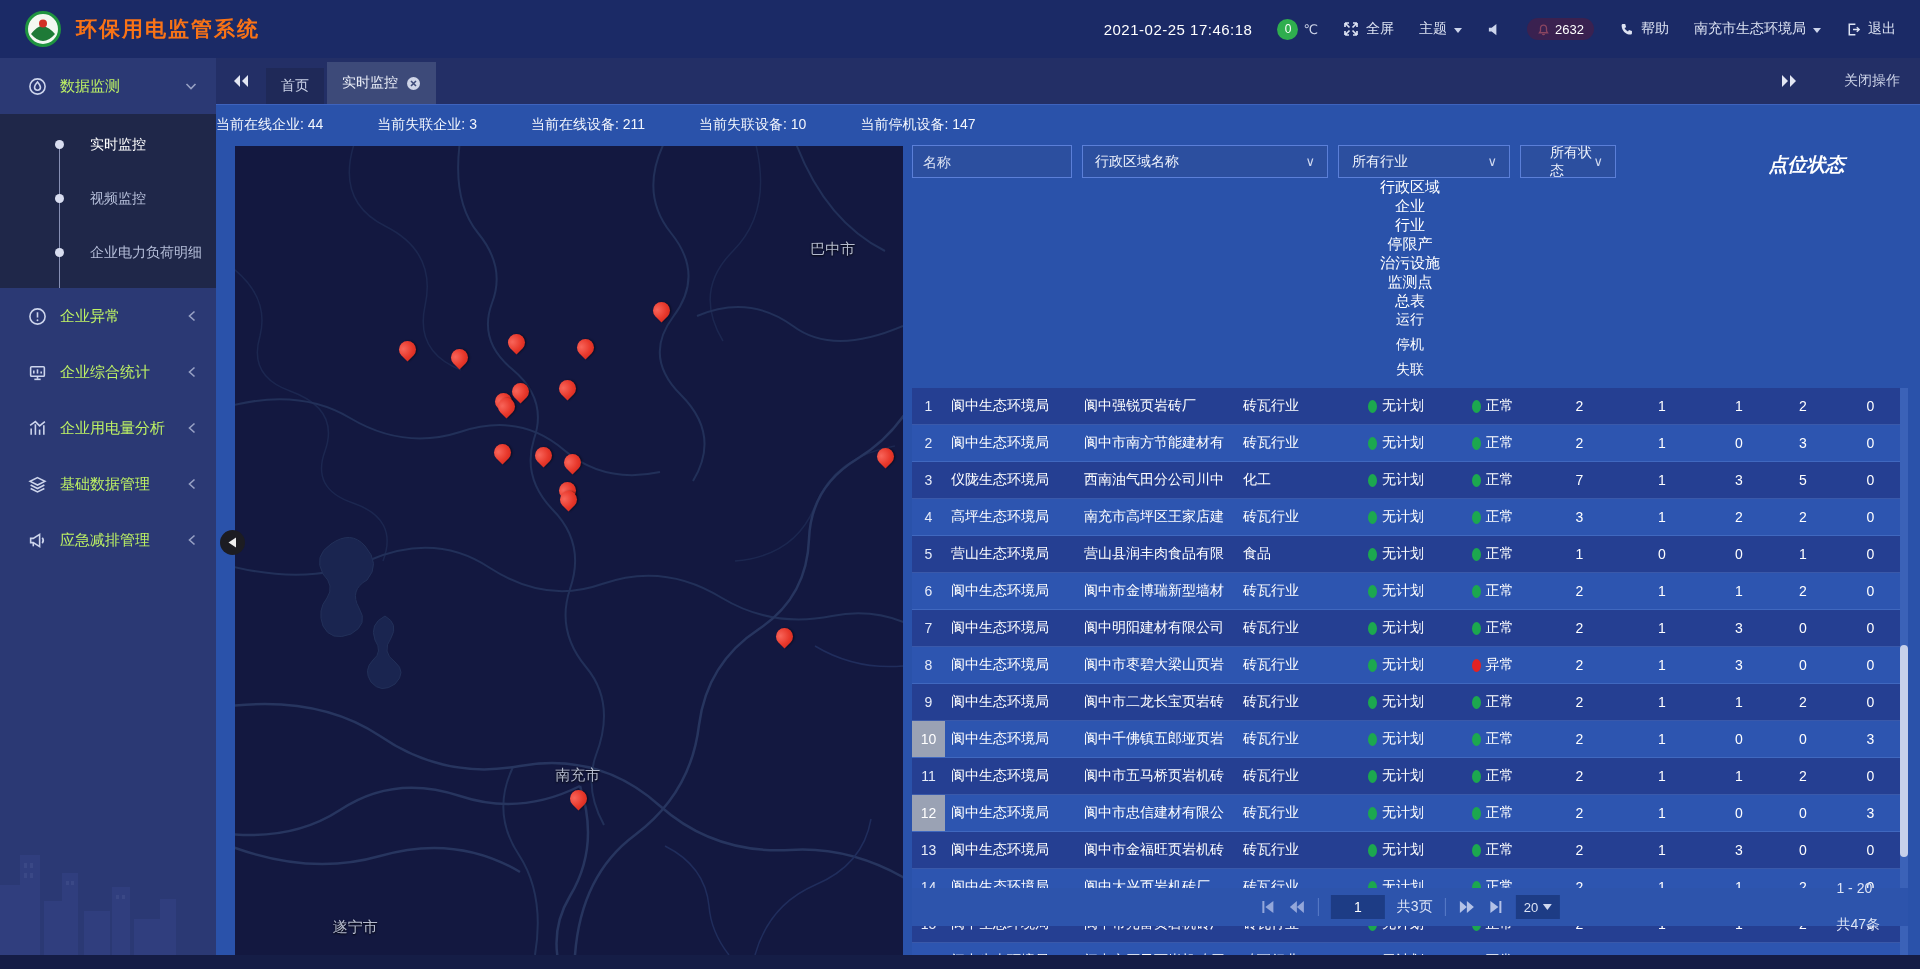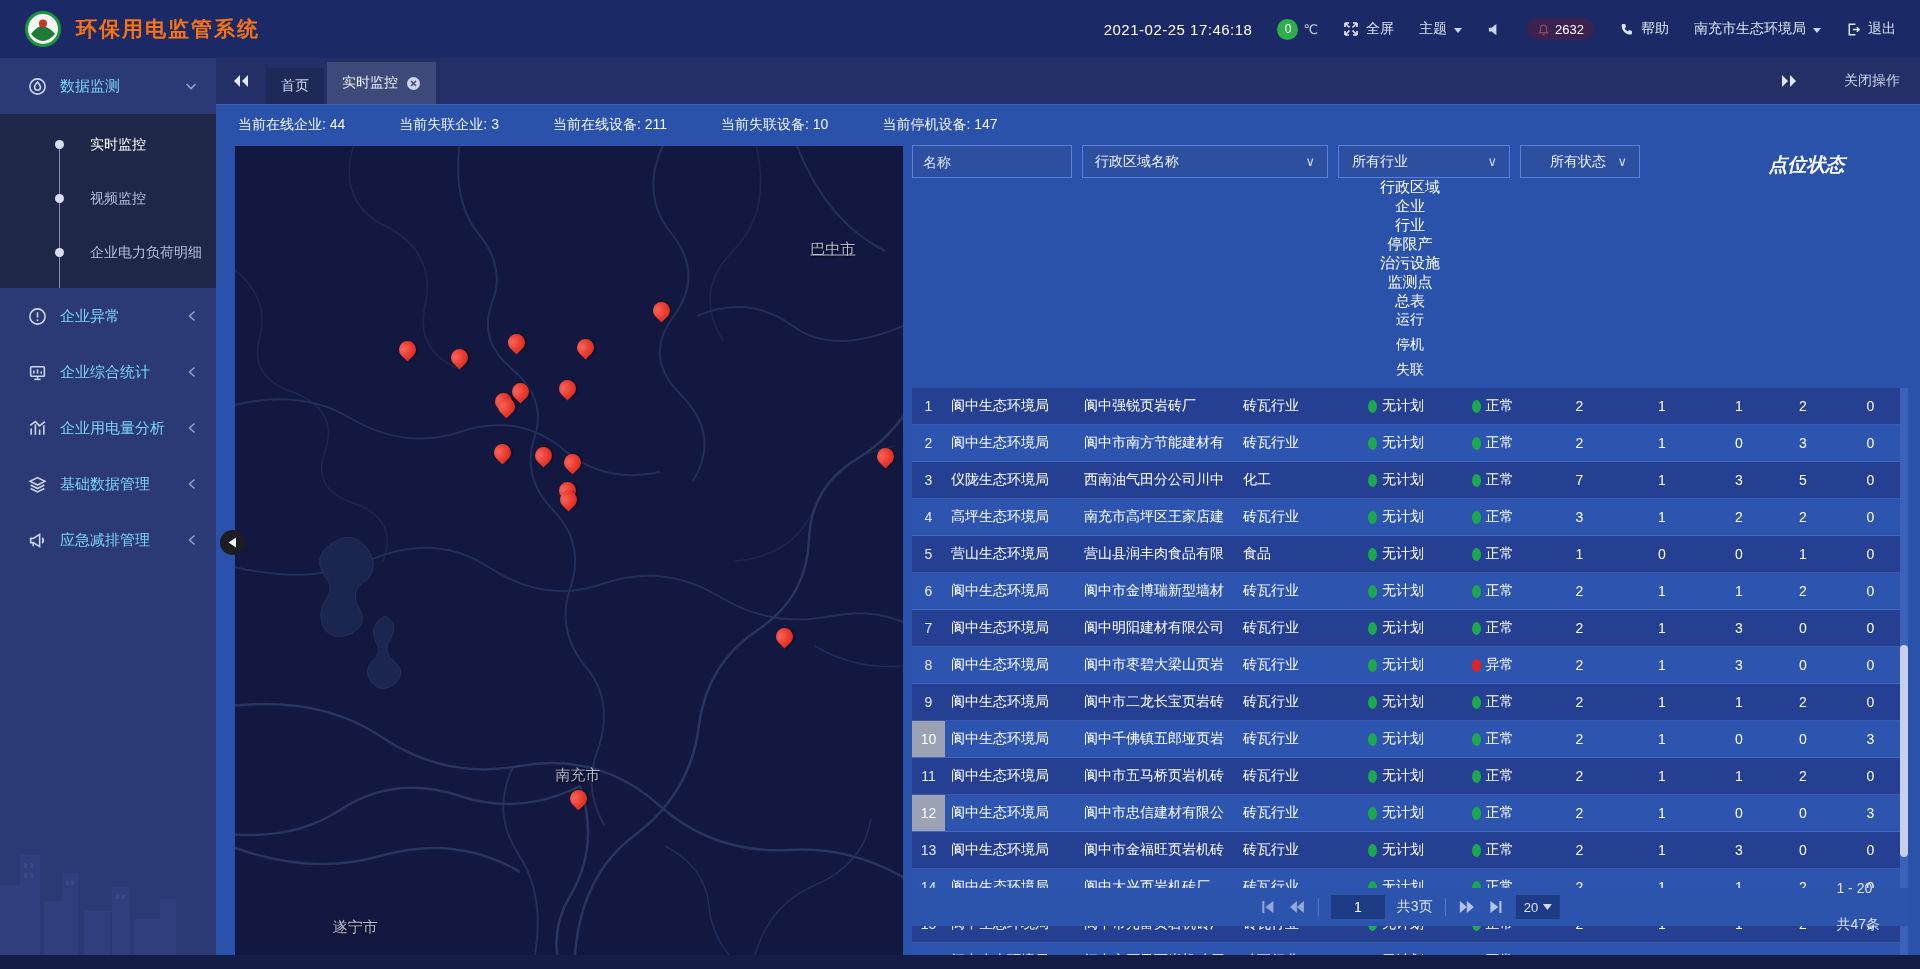--- a/index.html
+++ b/index.html
@@ -26,21 +26,21 @@
   .temp-unit { font-size:13px; color:#cfd6ea; }
   .tb-item { display:flex; align-items:center; gap:7px; cursor:pointer; white-space:nowrap; }
   .caret { width:0; height:0; border-left:4px solid transparent; border-right:4px solid transparent;
     border-top:5px solid #cdd5ec; margin-top:2px; }
   .noti-pill { height:22px; min-width:62px; padding:0 10px; border-radius:11px; background:#3a2150;
     display:flex; align-items:center; justify-content:center; gap:5px; color:#ffffff; font-size:13px; cursor:pointer; }
 
   
   .sidebar { position:absolute; left:0; top:58px; width:216px; bottom:14px; background:#2b3974; z-index:4; overflow:hidden; }
   .side-section { height:56px; display:flex; align-items:center; gap:13px; padding:0 18px 0 28px;
-    color:#7dd3fc; font-size:15px; cursor:pointer; }
+    color:#bef264; font-size:15px; cursor:pointer; }
   .side-section .chev { margin-left:auto; opacity:.85; }
   .submenu { background:#1f2749; position:relative; padding:4px 0 8px 0; }
   .submenu:before { content:""; position:absolute; left:59px; top:30px; bottom:0; width:1px; background:#868fb4; }
   .submenu-item { height:54px; display:flex; align-items:center; padding-left:90px;
     font-size:14px; color:#b6bfda; position:relative; cursor:pointer; }
   .submenu-item.active { color:#ffffff; }
   .submenu-item .dot { position:absolute; left:55px; top:50%; margin-top:-5px; width:9px; height:9px;
     border-radius:50%; background:#d8ddf0; }
   .skyline { position:absolute; left:0; bottom:0; opacity:.6; }
 
@@ -49,21 +49,21 @@
   .tabbar { height:46px; background:#232f66; display:flex; align-items:flex-end; padding:0 20px 0 16px; }
   .tab-nav { align-self:center; margin-right:16px; cursor:pointer; display:flex; }
   .tab { height:36px; display:flex; align-items:center; gap:8px; padding:0 15px; margin-right:3px;
     background:#1f2958; color:#ccd3e8; font-size:14px; cursor:pointer; }
   .tab.active { background:#3d4a79; height:42px; color:#eaeef8; }
   .tabbar-right { margin-left:auto; align-self:center; display:flex; align-items:center; gap:30px;
     color:#ccd3e8; font-size:14px; }
   .close-ops { display:flex; align-items:center; gap:8px; cursor:pointer; }
 
   .stats { height:40px; background:#2a52aa; border-top:1px solid #3e63bd; display:flex; align-items:center;
-    gap:54px; padding-left:22px; font-size:14px; color:#f3f6fd; }
+    gap:54px; font-size:14px; color:#f3f6fd; }
   .stat-item { white-space:nowrap; }
 
   
   .map-panel { position:absolute; left:19px; top:88px; width:668px; height:809px; background:#131840; overflow:hidden; }
   .map-roads { position:absolute; left:0; top:0; }
   .map-label { position:absolute; color:#b6bccf; font-size:15px; transform:translate(-50%,-50%); white-space:nowrap; text-shadow:0 1px 2px #000; }
   .map-pin { position:absolute; width:17px; height:17px;
     background:radial-gradient(circle at 35% 30%, #f8655a 0%, #e8392c 55%, #ce2317 100%);
     border-radius:50% 50% 50% 0; transform:rotate(-45deg); margin-left:-8px; margin-top:-19px;
     box-shadow:1px 1px 2px rgba(0,0,0,.45); cursor:pointer; }
@@ -72,21 +72,21 @@
 
   
   .right-panel { position:absolute; left:696px; top:87px; width:996px; height:781px; }
   .filters { display:flex; gap:10px; height:33px; }
   .f-input { width:160px; background:#2c4f9f; border:1px solid #5b7fd8; color:#eef2fb; padding:0 10px;
     font-size:14px; outline:none; }
   .f-input::placeholder { color:#e3e9f7; opacity:.95; }
   .f-select { display:flex; align-items:center; justify-content:space-between; padding:0 12px;
     background:#2c4f9f; border:1px solid #5b7fd8; font-size:14px; color:#eef2fb; cursor:pointer; }
   .f-select .vee { color:#cfd8ef; font-size:13px; }
-  .w-region { width:246px; } .w-industry { width:172px;padding-left:13px; } .w-status { width:120px;padding-left:29px; }
+  .w-region { width:246px; } .w-industry { width:172px;padding-left:13px; } .w-status { width:96px;padding-left:29px; }
 
   .thead { --cols:33px 133px 159px 110px 98px 95px 79px 86px 68px 60px 75px;
     margin-top:7px; height:56px; background:#2e5cba; display:grid; grid-template-columns:var(--cols);
     position:relative; font-size:15px; color:#fff; }
   .th { display:flex; align-items:center; justify-content:center; }
   .th.sub { align-items:flex-end; padding-bottom:7px; font-size:14px; }
   .group-label { position:absolute; left:793px; width:203px; top:7px; text-align:center;
     font-style:italic; font-weight:bold; font-size:19px; }
 
   .rows-viewport { position:relative; height:642px; overflow:hidden; margin-top:2px; }
@@ -401,21 +401,21 @@
         <path d="M96 398 q20 -14 34 2 q16 18 2 34 q-18 10 -8 28 q10 16 -8 26 q-20 8 -28 -8 q-6 -16 4 -28 q8 -12 -4 -24 q-10 -18 8 -30z"></path>
         <path d="M150 470 q14 8 6 22 q-10 14 4 24 q12 10 0 22 q-14 10 -24 -2 q-8 -12 2 -22 q10 -8 2 -20 q-6 -16 10 -24z"></path>
       </g>
       <g fill="none" stroke="#202d5c" stroke-width="1.5">
         <path d="M520 809 q14 -50 60 -70 q48 -20 56 -66"></path>
         <path d="M430 700 q40 20 44 60 q2 26 20 49"></path>
         <path d="M580 500 q40 24 88 20"></path>
       </g>
     </svg>
     <div id="map-overlay">
-        <span class="map-label" style="left: 89.5%; top: 12.7%; text-decoration: underline;">巴中市</span>
+        <span class="map-label" style="left: 89.5%; top: 12.7%;">巴中市</span>
         <span class="map-label" style="left: 51.3%; top: 77.8%;">南充市</span>
         <span class="map-label" style="left: 18%; top: 96.5%;">遂宁市</span>
         <span class="map-pin" style="left: 25.7%; top: 26.4%;"></span>
         <span class="map-pin" style="left: 33.5%; top: 27.4%;"></span>
         <span class="map-pin" style="left: 42.1%; top: 25.6%;"></span>
         <span class="map-pin" style="left: 52.4%; top: 26.2%;"></span>
         <span class="map-pin" style="left: 63.8%; top: 21.6%;"></span>
         <span class="map-pin" style="left: 40.1%; top: 32.9%;"></span>
         <span class="map-pin" style="left: 42.7%; top: 31.6%;"></span>
         <span class="map-pin" style="left: 49.7%; top: 31.3%;"></span>

